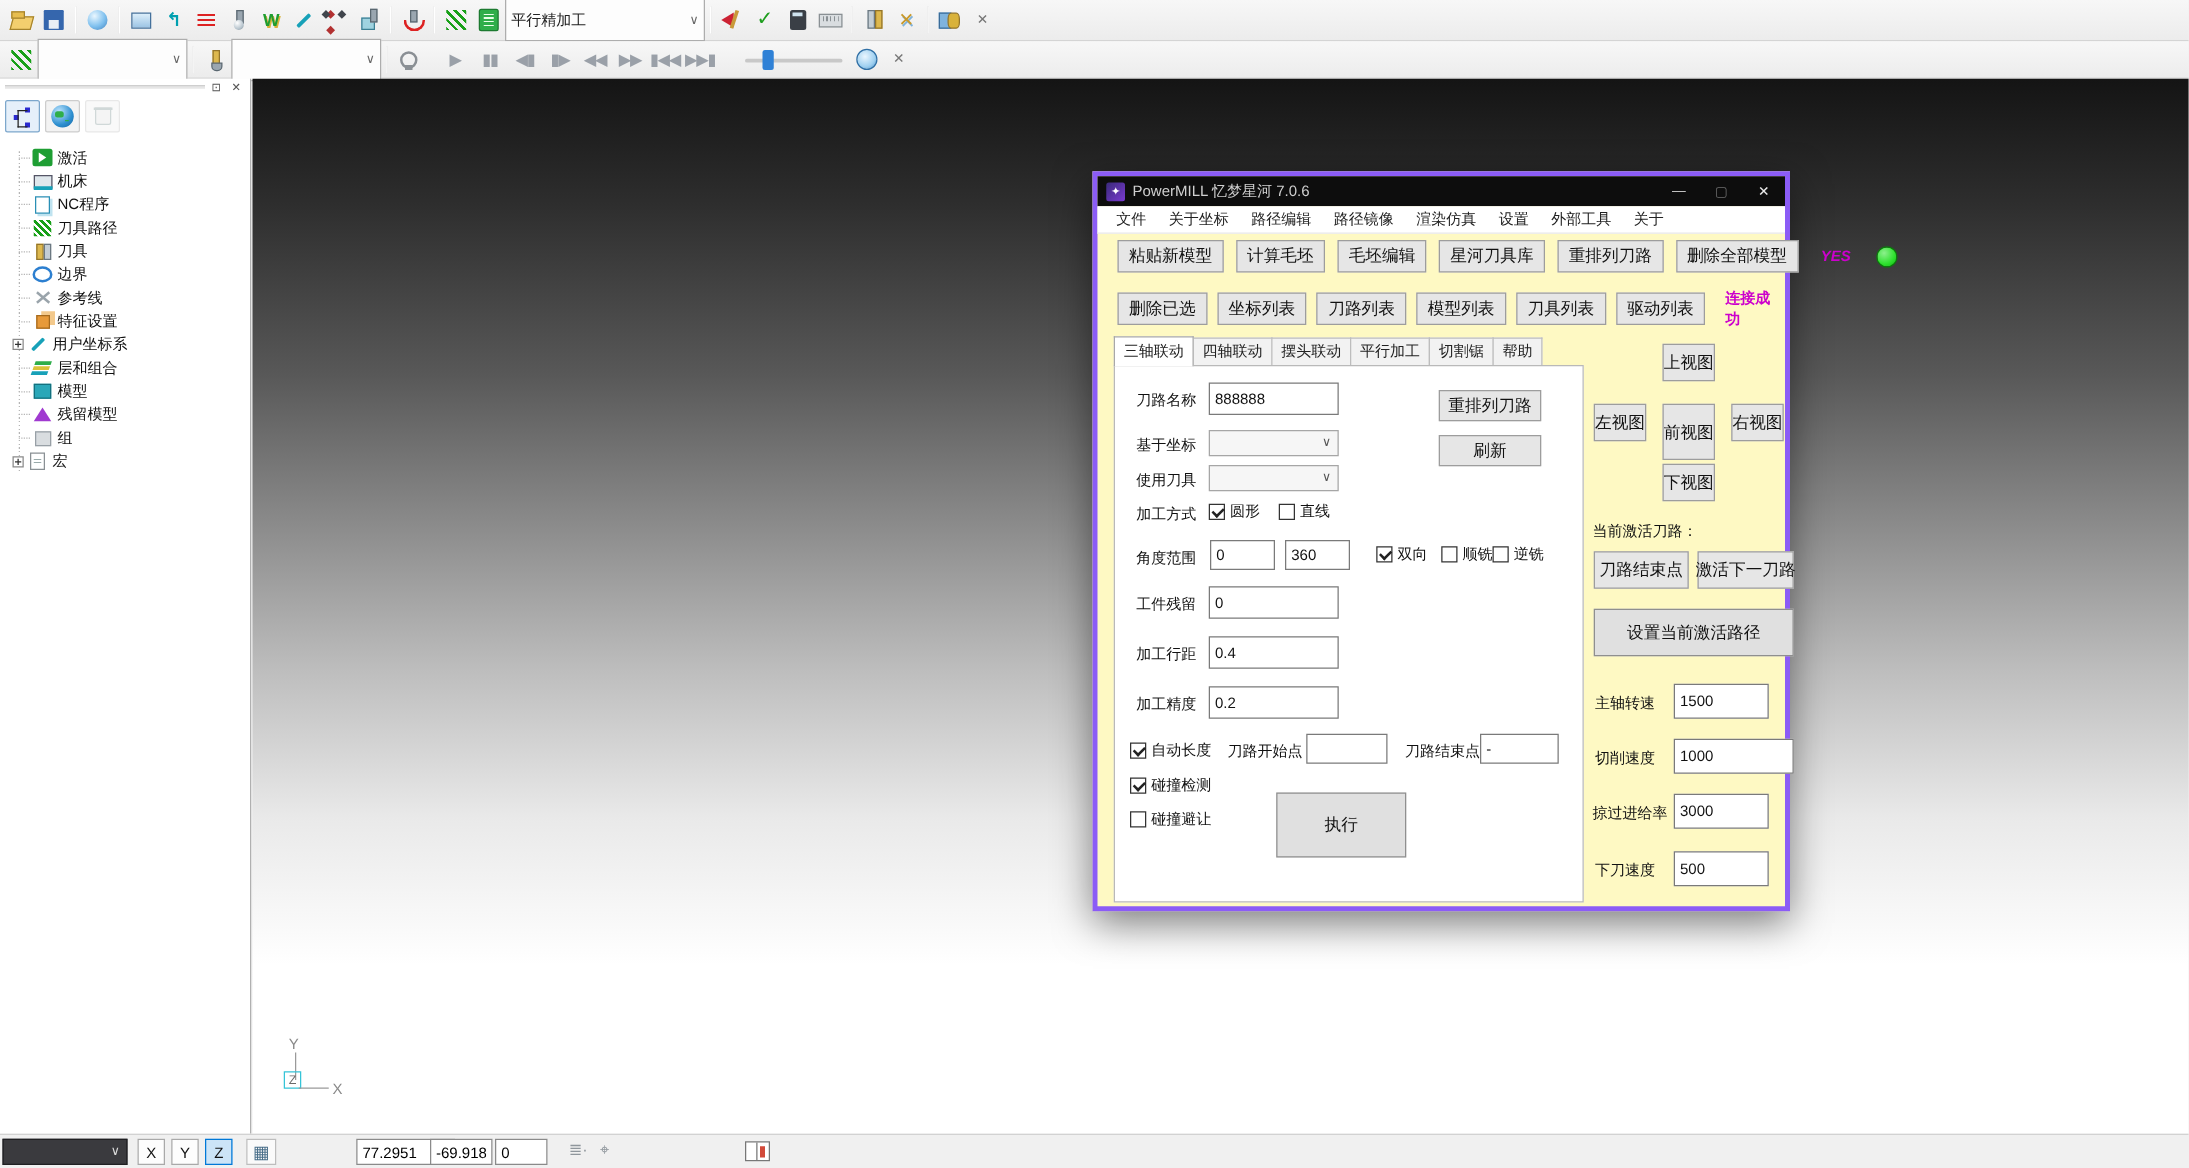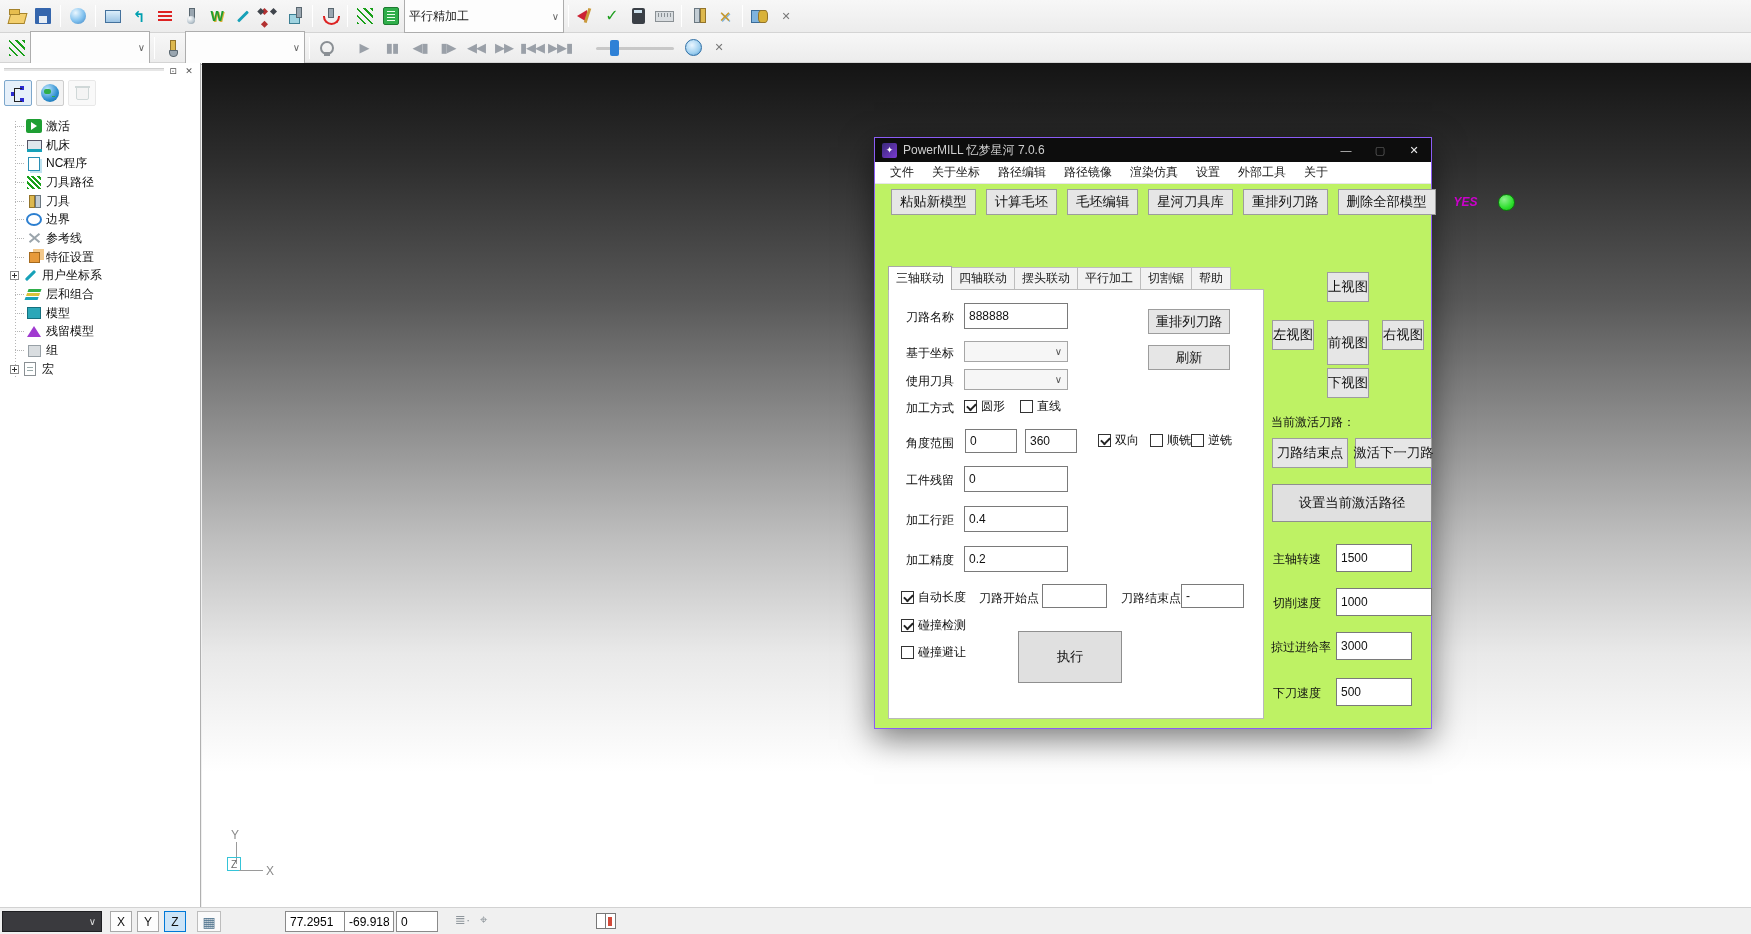--- a/index.html
+++ b/index.html
@@ -115,21 +115,21 @@
   
   #vp{position:absolute;left:202px;top:63px;right:0;bottom:27px;background:linear-gradient(180deg,#141414 0%,#2e2e2e 12%,#585858 28%,#8a8a8a 42%,#bdbdbd 56%,#e9e9e9 70%,#ffffff 84%,#ffffff 100%)}
   #axisw{position:absolute;left:222px;top:828px;width:64px;height:58px}
   #axisw .ylab{position:absolute;left:9px;top:0;color:#8a8a8a;font-size:12px}
   #axisw .yline{position:absolute;left:14px;top:14px;width:1px;height:22px;background:#9a9a9a}
   #axisw .zbox{position:absolute;left:5px;top:29px;width:14px;height:14px;border:1px solid #35c4d8;color:#6a6a6a;font-size:10px;display:flex;align-items:center;justify-content:center}
   #axisw .xline{position:absolute;left:17px;top:42px;width:24px;height:1px;background:#9a9a9a}
   #axisw .xlab{position:absolute;left:44px;top:36px;color:#8a8a8a;font-size:12px}
 
   
-  #dlg{position:absolute;left:874px;top:137px;width:558px;height:592px;background:#bef264;border:1px solid #8b5cf6;box-shadow:0 10px 30px rgba(0,0,0,.5)}
+  #dlg{position:absolute;left:874px;top:137px;width:558px;height:592px;background:#fef9c3;border:4px solid #8b5cf6;box-shadow:0 10px 30px rgba(0,0,0,.5)}
   .d-title{position:absolute;left:0;top:0;right:0;height:24px;background:#0d0d0d;display:flex;align-items:center;padding-left:7px;color:#cfcfcf}
   .d-appicon{width:15px;height:15px;background:linear-gradient(135deg,#3a2a7a,#7a3ad0);border-radius:2px;margin-right:6px;display:flex;align-items:center;justify-content:center;color:#fff;font-size:9px}
   .d-appicon::before{content:"✦"}
   .d-ctl{position:absolute;top:0;height:24px;width:34px;display:flex;align-items:center;justify-content:center;font-size:11px}
   .d-min{right:68px;color:#cfcfcf}.d-max{right:34px;color:#6d6d6d}.d-close{right:0;color:#eaeaea}
   .d-menu{position:absolute;left:0;top:24px;right:0;height:22px;background:#fff;border-bottom:1px solid #e7e7e7;display:flex;align-items:center;padding-left:6px}
   .d-menu span{padding:0 9px;color:#222}
   .btn{display:inline-flex;align-items:center;justify-content:center;background:#e6e6e6;border:1px solid #9d9d9d;color:#111;padding:0 8px;height:26px;white-space:nowrap}
   .d-row1{position:absolute;left:16px;top:51px;display:flex;gap:10px;align-items:center}
   .d-row2{position:absolute;left:16px;top:89px;display:flex;gap:8px;align-items:center}
@@ -353,20 +353,29 @@
       <button class="btn">粘贴新模型</button>
       <button class="btn">计算毛坯</button>
       <button class="btn">毛坯编辑</button>
       <button class="btn">星河刀具库</button>
       <button class="btn">重排列刀路</button>
       <button class="btn">删除全部模型</button>
       <span class="flag">YES</span>
       <span class="gdot"></span>
     </div>
 
+    <div class="d-row2">
+      <button class="btn">删除已选</button>
+      <button class="btn">坐标列表</button>
+      <button class="btn">刀路列表</button>
+      <button class="btn">模型列表</button>
+      <button class="btn">刀具列表</button>
+      <button class="btn">驱动列表</button>
+      <span class="connok">连接成功</span>
+    </div>
 
     <div class="d-tabs">
       <span class="d-tab active">三轴联动</span>
       <span class="d-tab">四轴联动</span>
       <span class="d-tab">摆头联动</span>
       <span class="d-tab">平行加工</span>
       <span class="d-tab">切割锯</span>
       <span class="d-tab">帮助</span>
     </div>
 

